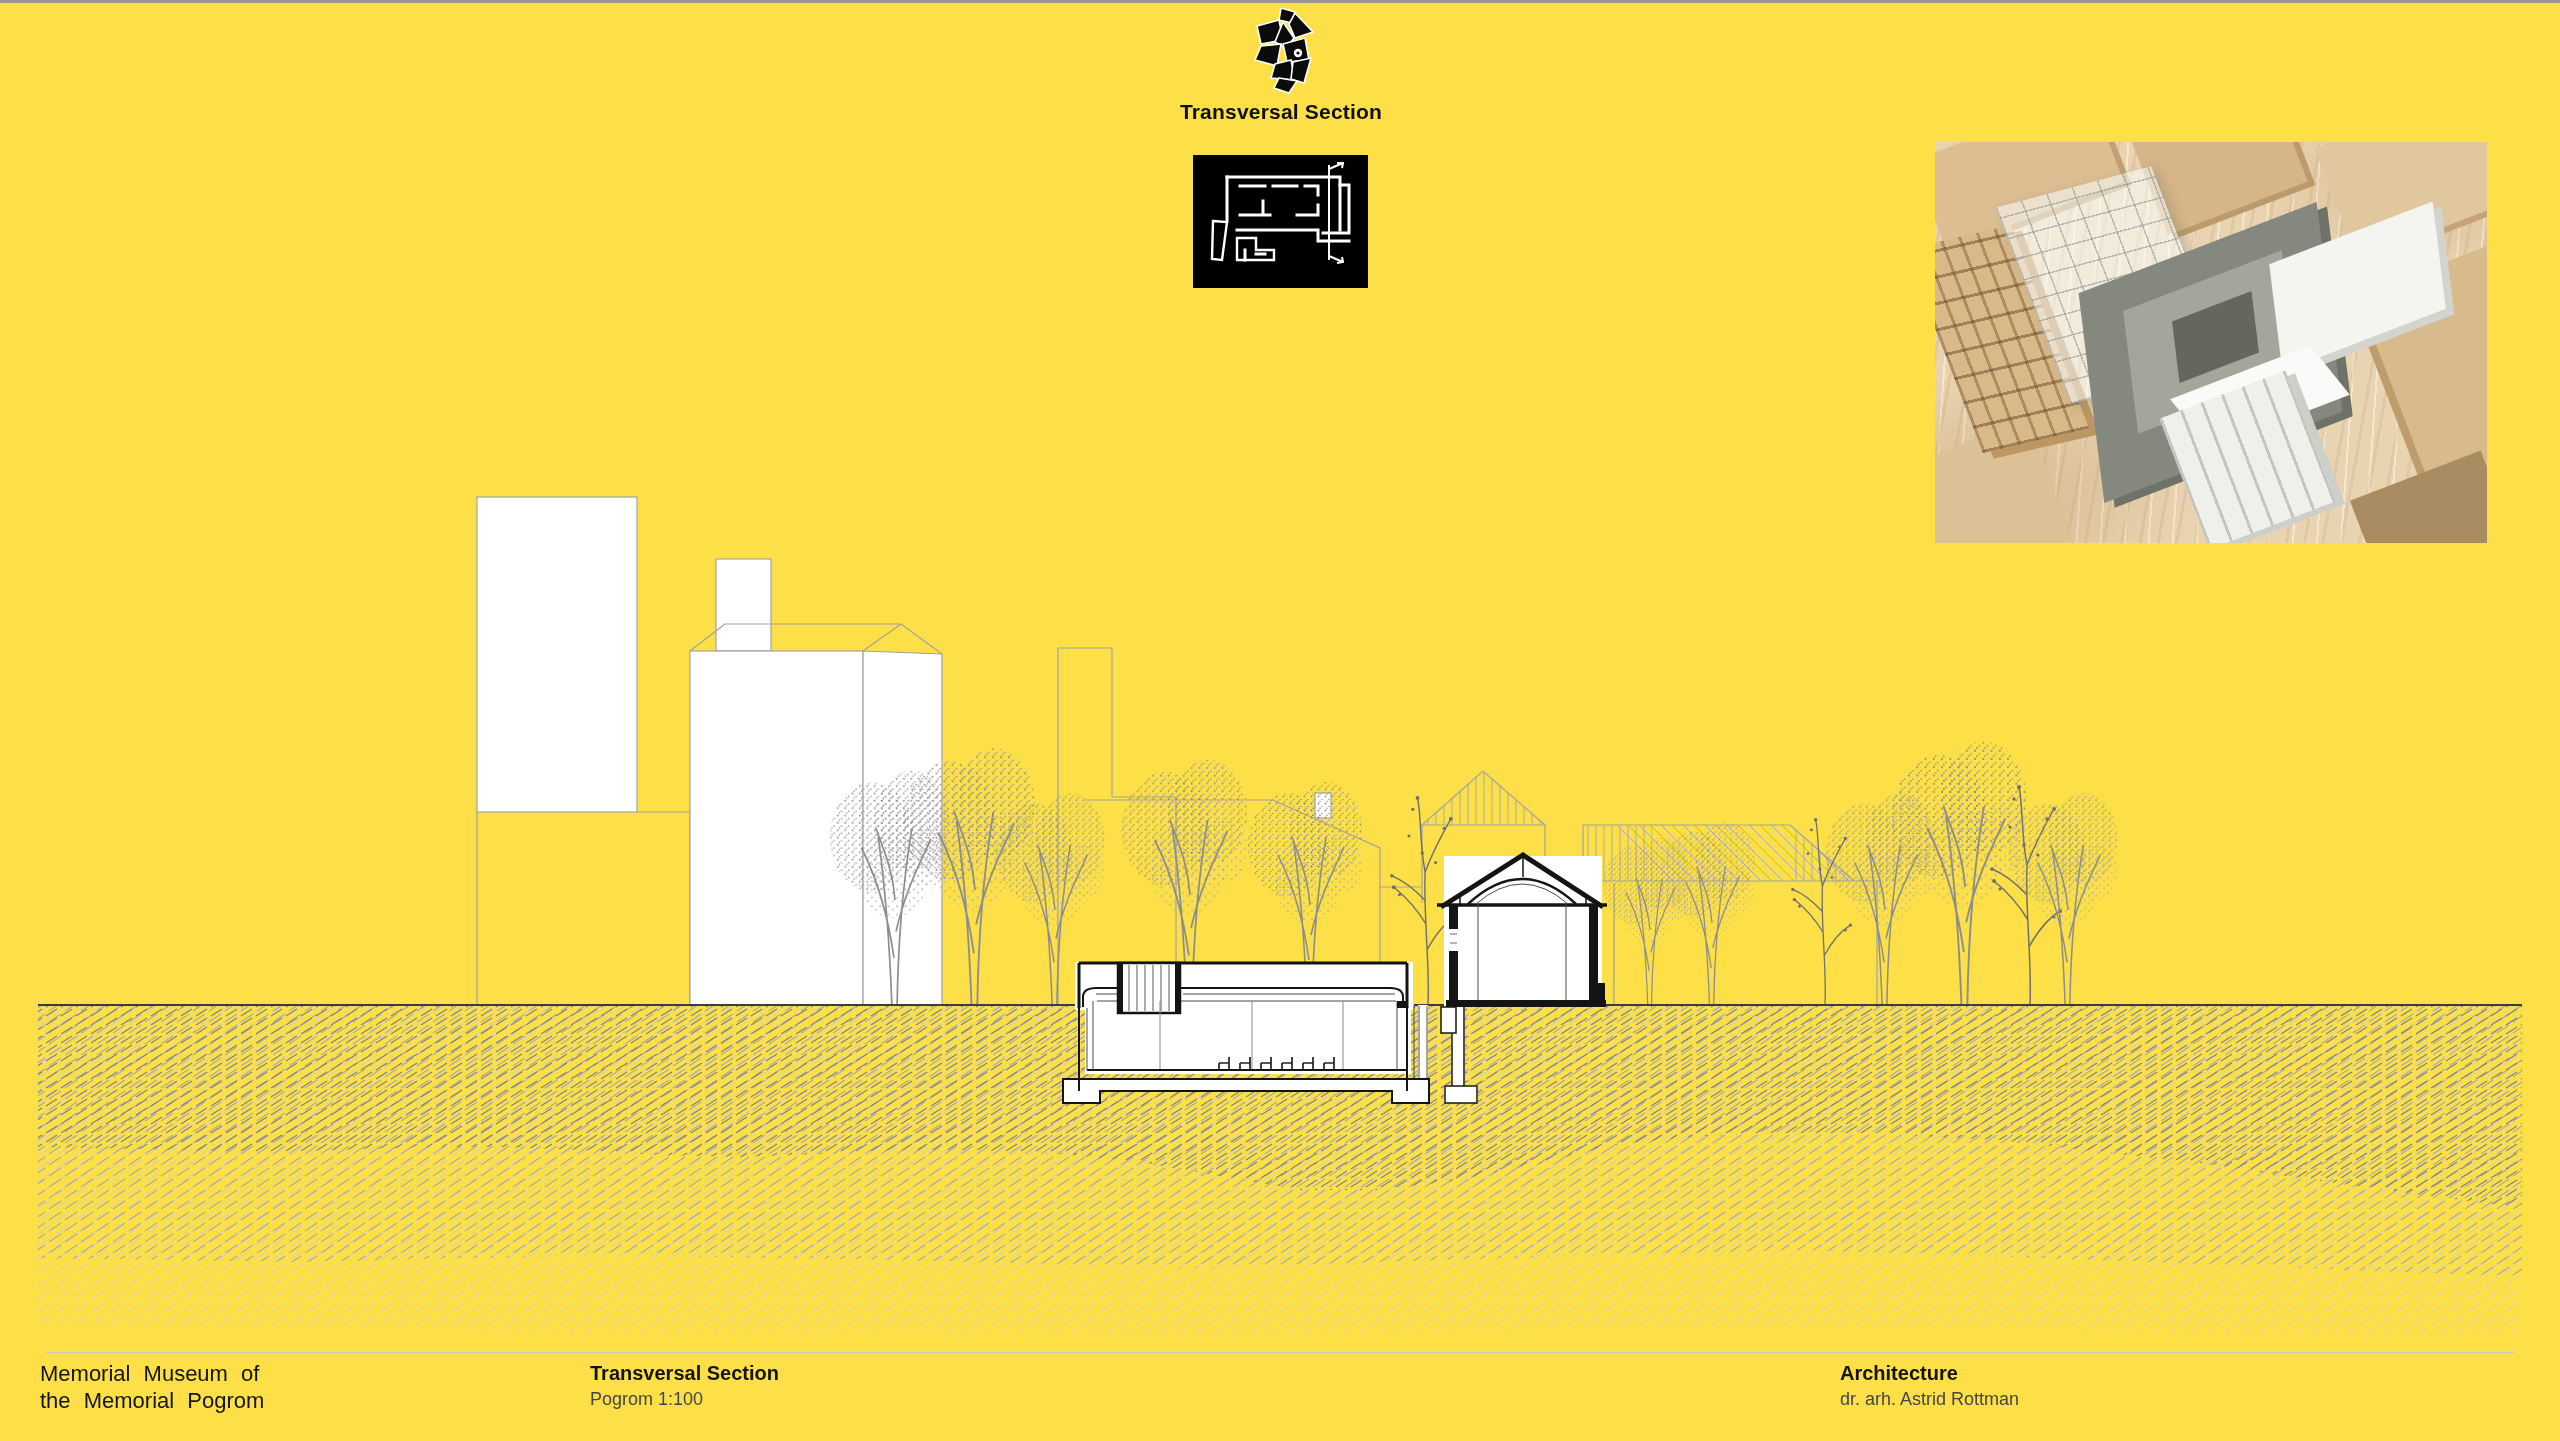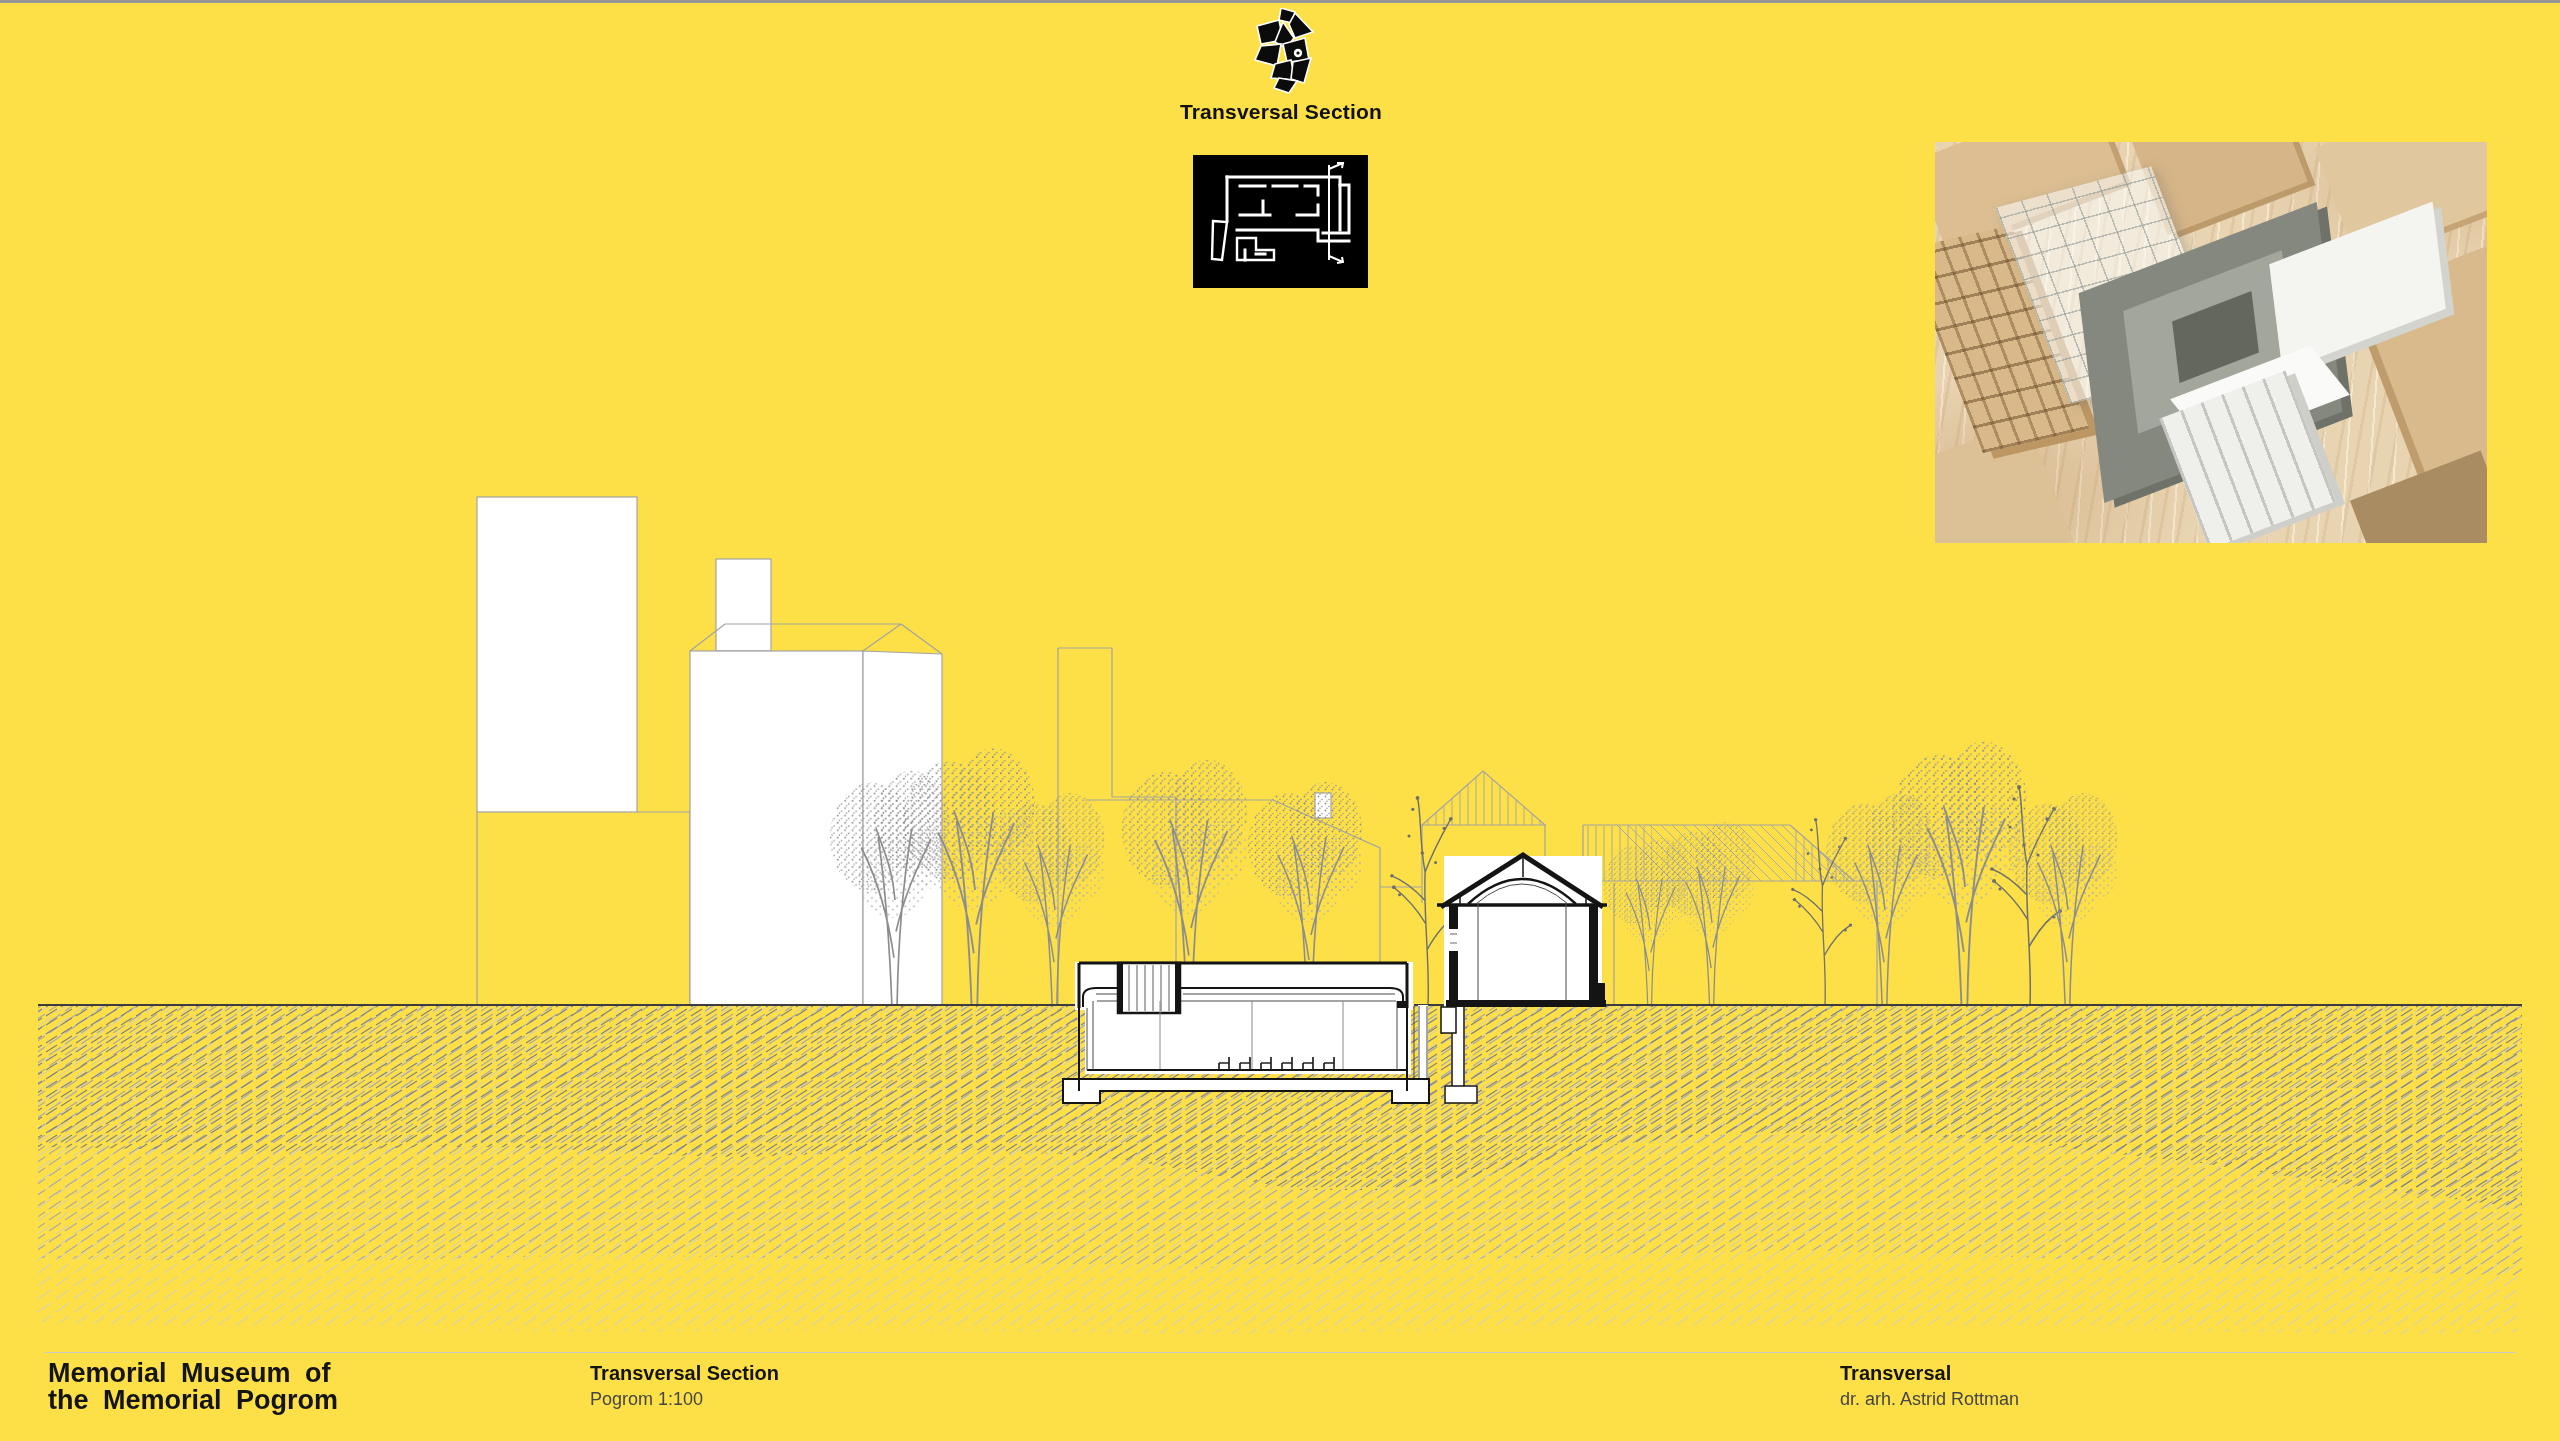--- a/index.html
+++ b/index.html
@@ -59,21 +59,21 @@
   .ink{stroke:#141414;fill:none;}
   .thin{stroke:#4a4a4a;stroke-width:1;fill:none;}
   .bay{stroke:#8a8a8a;stroke-width:1;fill:none;}
   .wfill{fill:#ffffff;stroke:none;}
   .bfill{fill:#141414;stroke:none;}
 
   
   .tb-line{position:absolute;left:45px;top:1352px;width:2470px;height:1px;background:#c9c9c9;}
   .tb{position:absolute;font-size:18px;color:#454545;line-height:26px;}
   .tb .b{font-size:20px;font-weight:700;color:#141414;}
-  .tb-project{left:48px;top:1360px;width:430px;font-weight:700;color:#141414;font-size:27px;line-height:27px;word-spacing:7px;}
+  .tb-project{left:40px;top:1360px;width:430px;font-weight:400;color:#141414;font-size:22px;line-height:27px;word-spacing:7px;}
   .tb-drawing{left:590px;top:1360px;width:360px;}
   .tb-author{left:1131px;top:1360px;width:300px;text-align:center;}
   .tb-coord{left:1840px;top:1360px;width:420px;}
   .tb-inst{right:37px;top:1360px;width:360px;text-align:right;position:absolute;}
   .tb-inst .small{font-size:15px;line-height:20px;color:#4a4a4a;}
 </style>
 </head>
 <body>
 
 <div class="board">
@@ -287,16 +287,16 @@
   <div class="tb-line"></div>
   <div class="tb tb-project">
     <div>Memorial Museum of</div>
     <div>the Memorial Pogrom</div>
   </div>
   <div class="tb tb-drawing">
     <div class="b">Transversal Section</div>
     <div>Pogrom 1:100</div>
   </div>
   <div class="tb tb-coord">
-    <div class="b">Transversal</div>
+    <div class="b">Architecture</div>
     <div>dr. arh. Astrid Rottman</div>
   </div>
 </div>
 
 </body></html>

